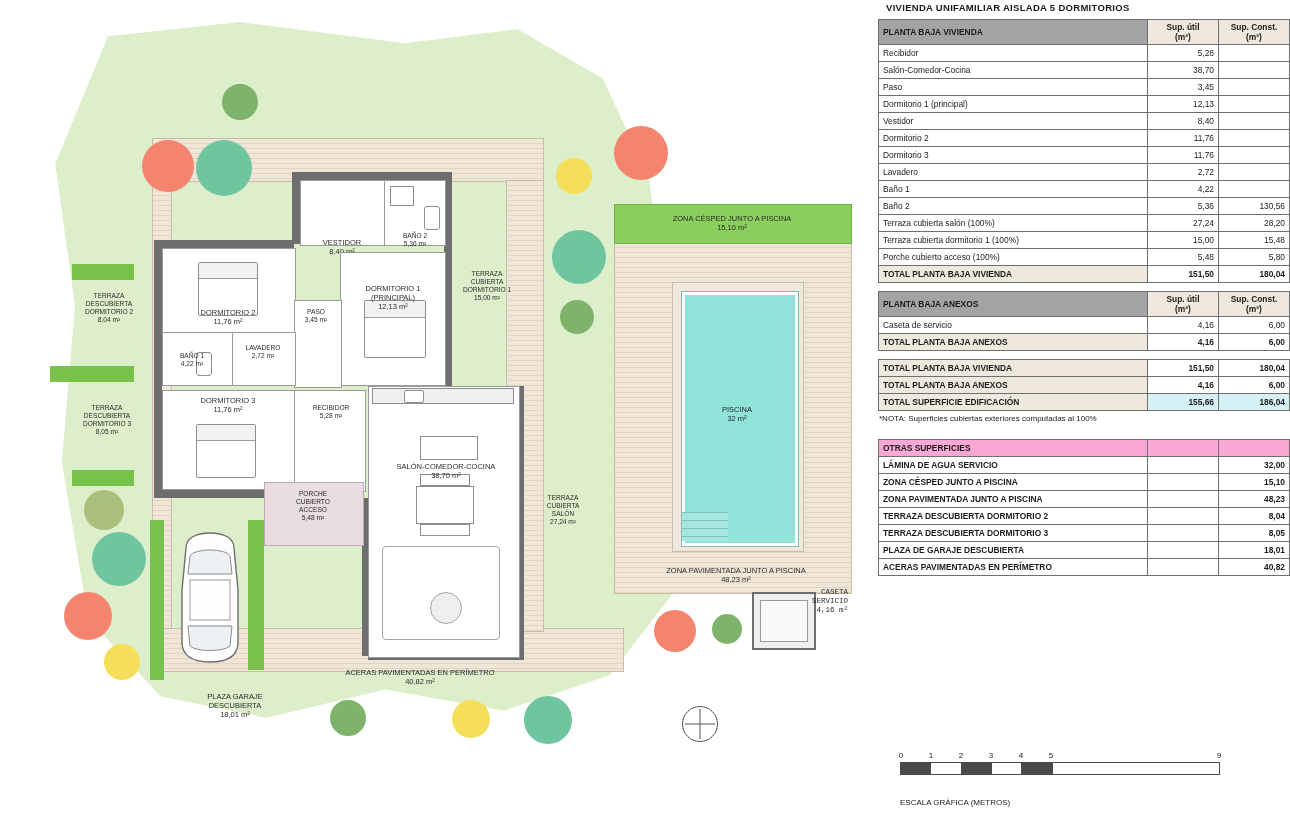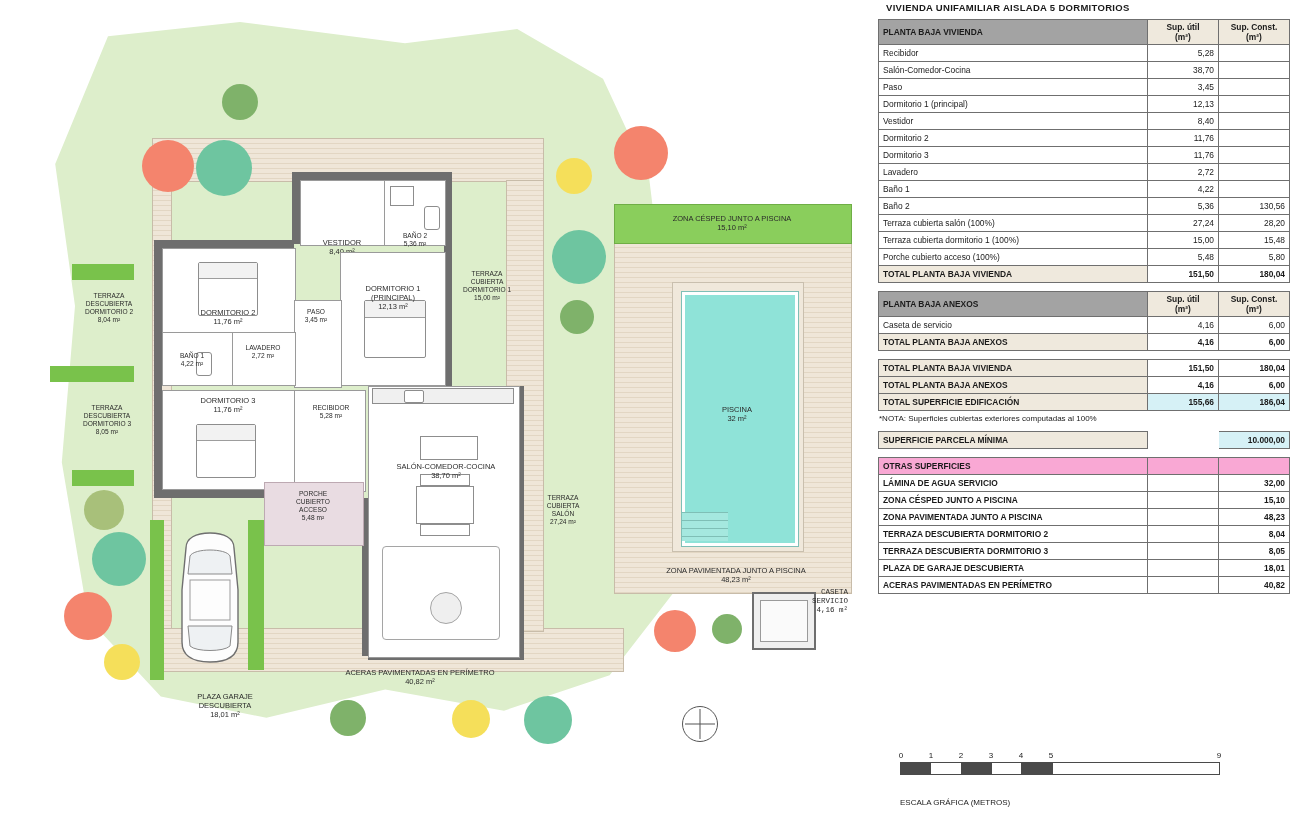--- a/index.html
+++ b/index.html
@@ -258,21 +258,21 @@
   </div>
 
   <div class="car" style="left:172px;top:530px;width:76px;height:138px;">
     <svg width="76" height="138" viewBox="0 0 76 138">
       <path d="M14 18 C14 8, 24 3, 38 3 C52 3, 62 8, 62 18 L66 60 L66 112 C66 124, 58 132, 38 132 C18 132, 10 124, 10 112 L10 60 Z" fill="#fdfdfd" stroke="#6f6f6f" stroke-width="1.4"></path>
       <path d="M18 26 C22 18, 54 18, 58 26 L60 44 L16 44 Z" fill="#eef1f3" stroke="#8b8b8b" stroke-width="1"></path>
       <path d="M16 96 L60 96 L58 116 C52 122, 24 122, 18 116 Z" fill="#eef1f3" stroke="#8b8b8b" stroke-width="1"></path>
       <rect x="18" y="50" width="40" height="40" fill="none" stroke="#9b9b9b" stroke-width="1"></rect>
     </svg>
   </div>
-  <div class="lbl" style="left:166px;top:692px;width:118px;">
+  <div class="lbl" style="left:176px;top:692px;width:118px;">
     <span style="white-space:pre-line;">PLAZA GARAJE
 DESCUBIERTA</span><br>
     <span>18,01 m²</span>
   </div>
 
   <div class="lbl" style="left:330px;top:668px;width:180px;">
     <span>ACERAS PAVIMENTADAS EN PERÍMETRO</span><br>
     <span>40,82 m²</span>
   </div>
 
@@ -423,29 +423,20 @@
     <tr class="total cyan">
           <td>TOTAL SUPERFICIE EDIFICACIÓN</td>
           <td class="num">155,66</td>
           <td class="num2">186,04</td>
         </tr>
   </tbody>
     </table>
 
   <div class="note">*NOTA: Superficies cubiertas exteriores computadas al 100%</div>
 
-  <table class="t">
-    <tbody>
-        <tr class="total cyan">
-      <td>SUPERFICIE PARCELA MÍNIMA</td>
-      <td class="num" style="background:#ffffff;border-color:#ffffff;"></td>
-      <td class="num2">10.000,00</td>
-    </tr>
-  </tbody>
-    </table>
 
   <div class="sp"></div>
 
   <table class="t">
     <tbody>
         <tr class="beige">
       <td style="font-weight:bold;">OTRAS SUPERFICIES</td>
       <td class="num"></td>
       <td class="num2"></td>
     </tr>

